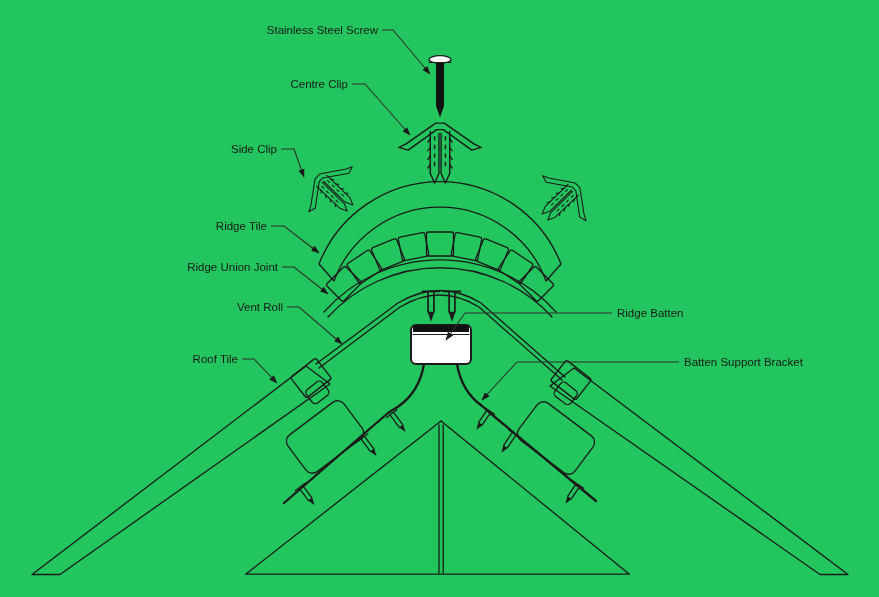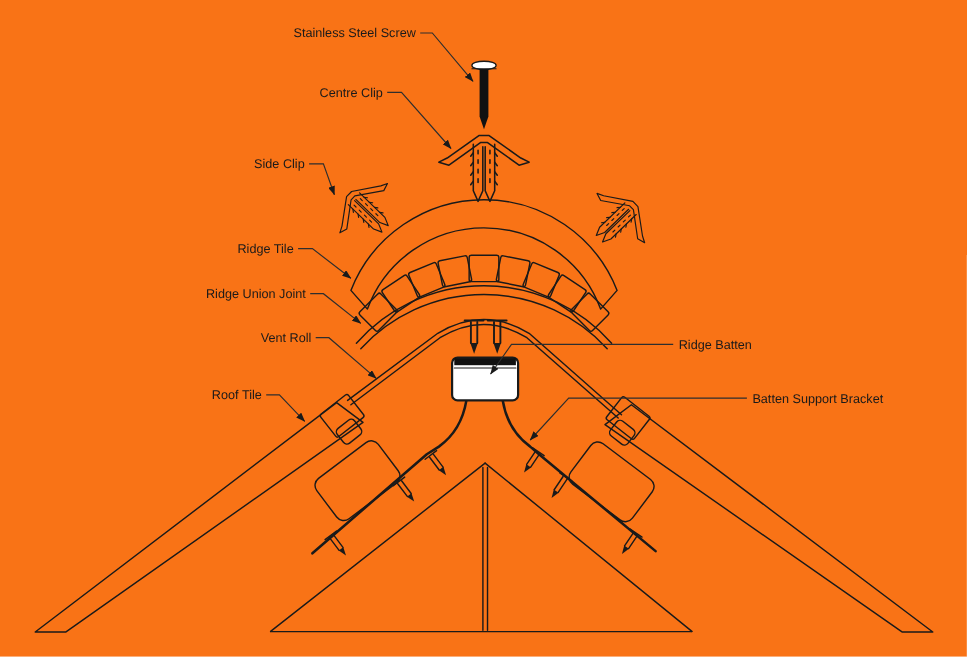--- a/index.html
+++ b/index.html
@@ -1,16 +1,16 @@
 <!DOCTYPE html>
 <html><head>
 <meta charset="utf-8">
 <style>
   html,body{margin:0;padding:0;background:#ffffff;}
-  .stage{position:relative;width:879px;height:597px;background:#f97316;overflow:hidden;
+  .stage{position:relative;width:879px;height:597px;background:#22c55e;overflow:hidden;
          font-family:"Liberation Sans",sans-serif;}
   svg{position:absolute;left:0;top:0;}
   text.lbl{font-family:"Liberation Sans",sans-serif;font-size:11.5px;fill:#1a1a1a;}
   .ln{stroke:#1a1a1a;fill:none;stroke-width:1.3;stroke-linecap:round;stroke-linejoin:round;}
   .thin{stroke-width:1;}
   .thick{stroke-width:2.3;}
   .leader{stroke:#2e2e2e;fill:none;stroke-width:1.05;}
 </style>
 </head>
 <body>

